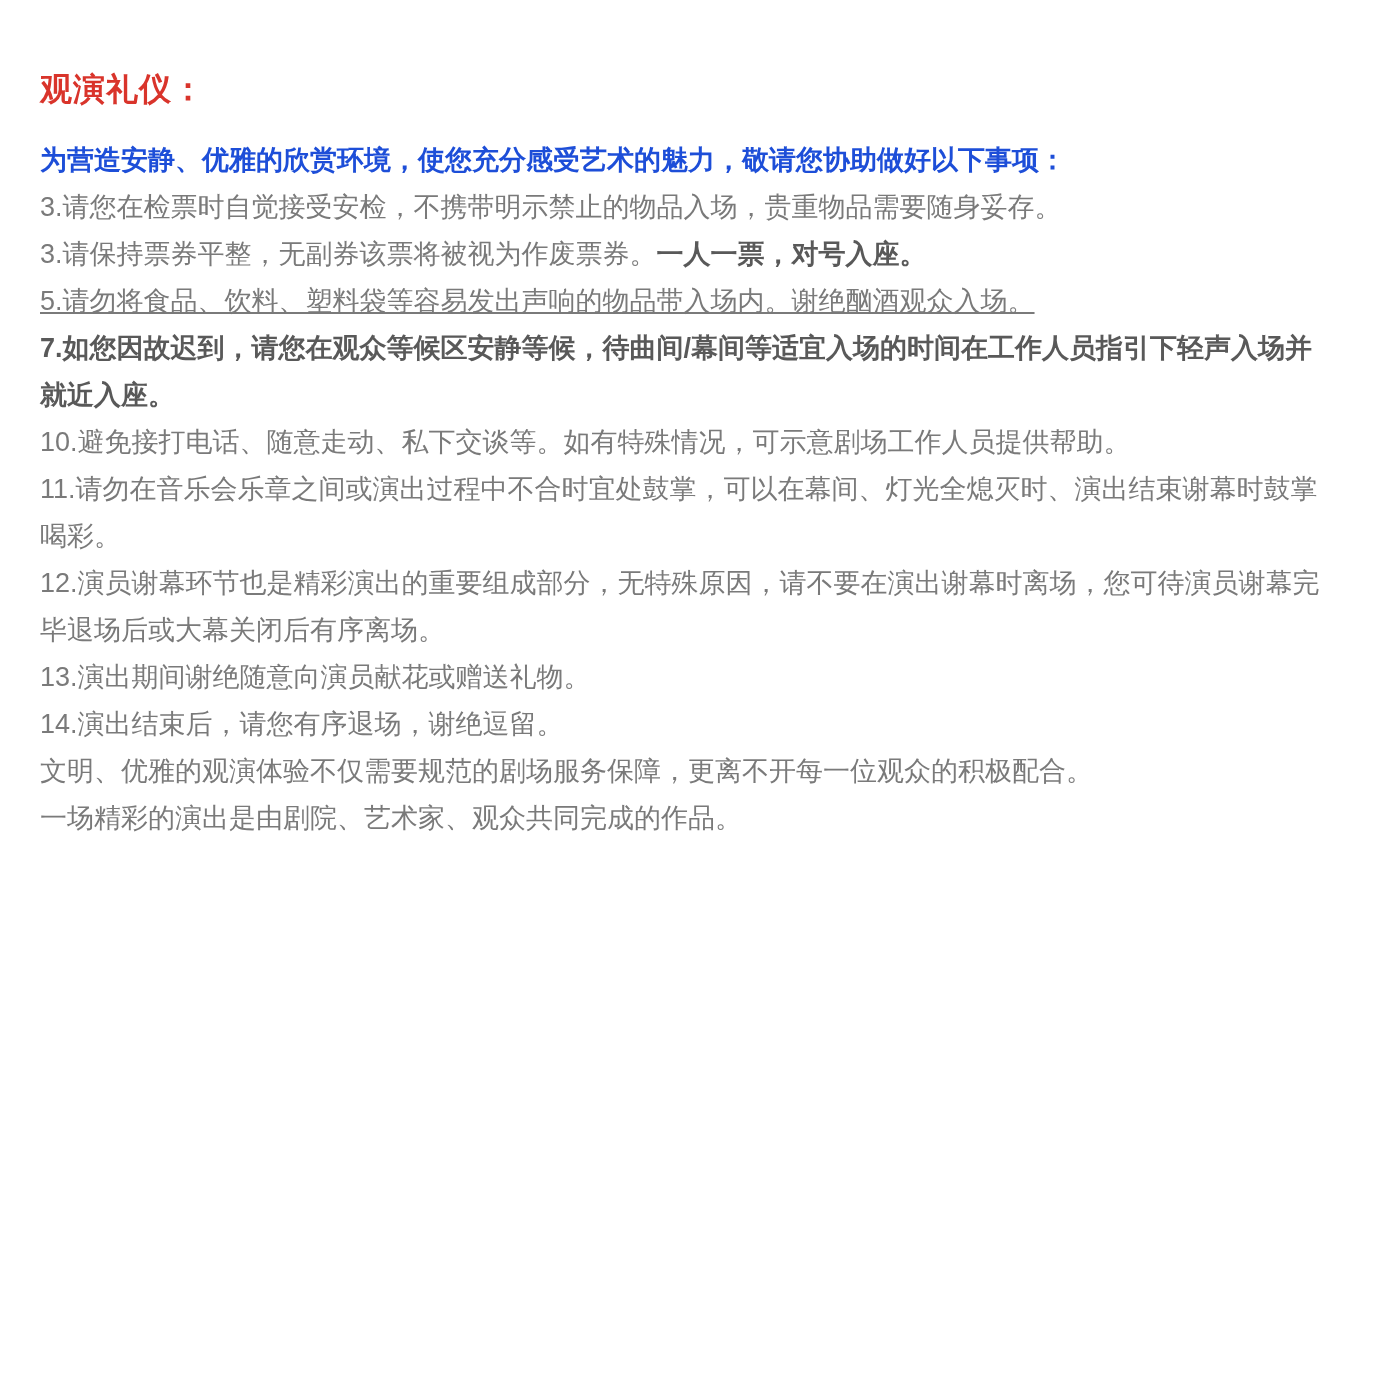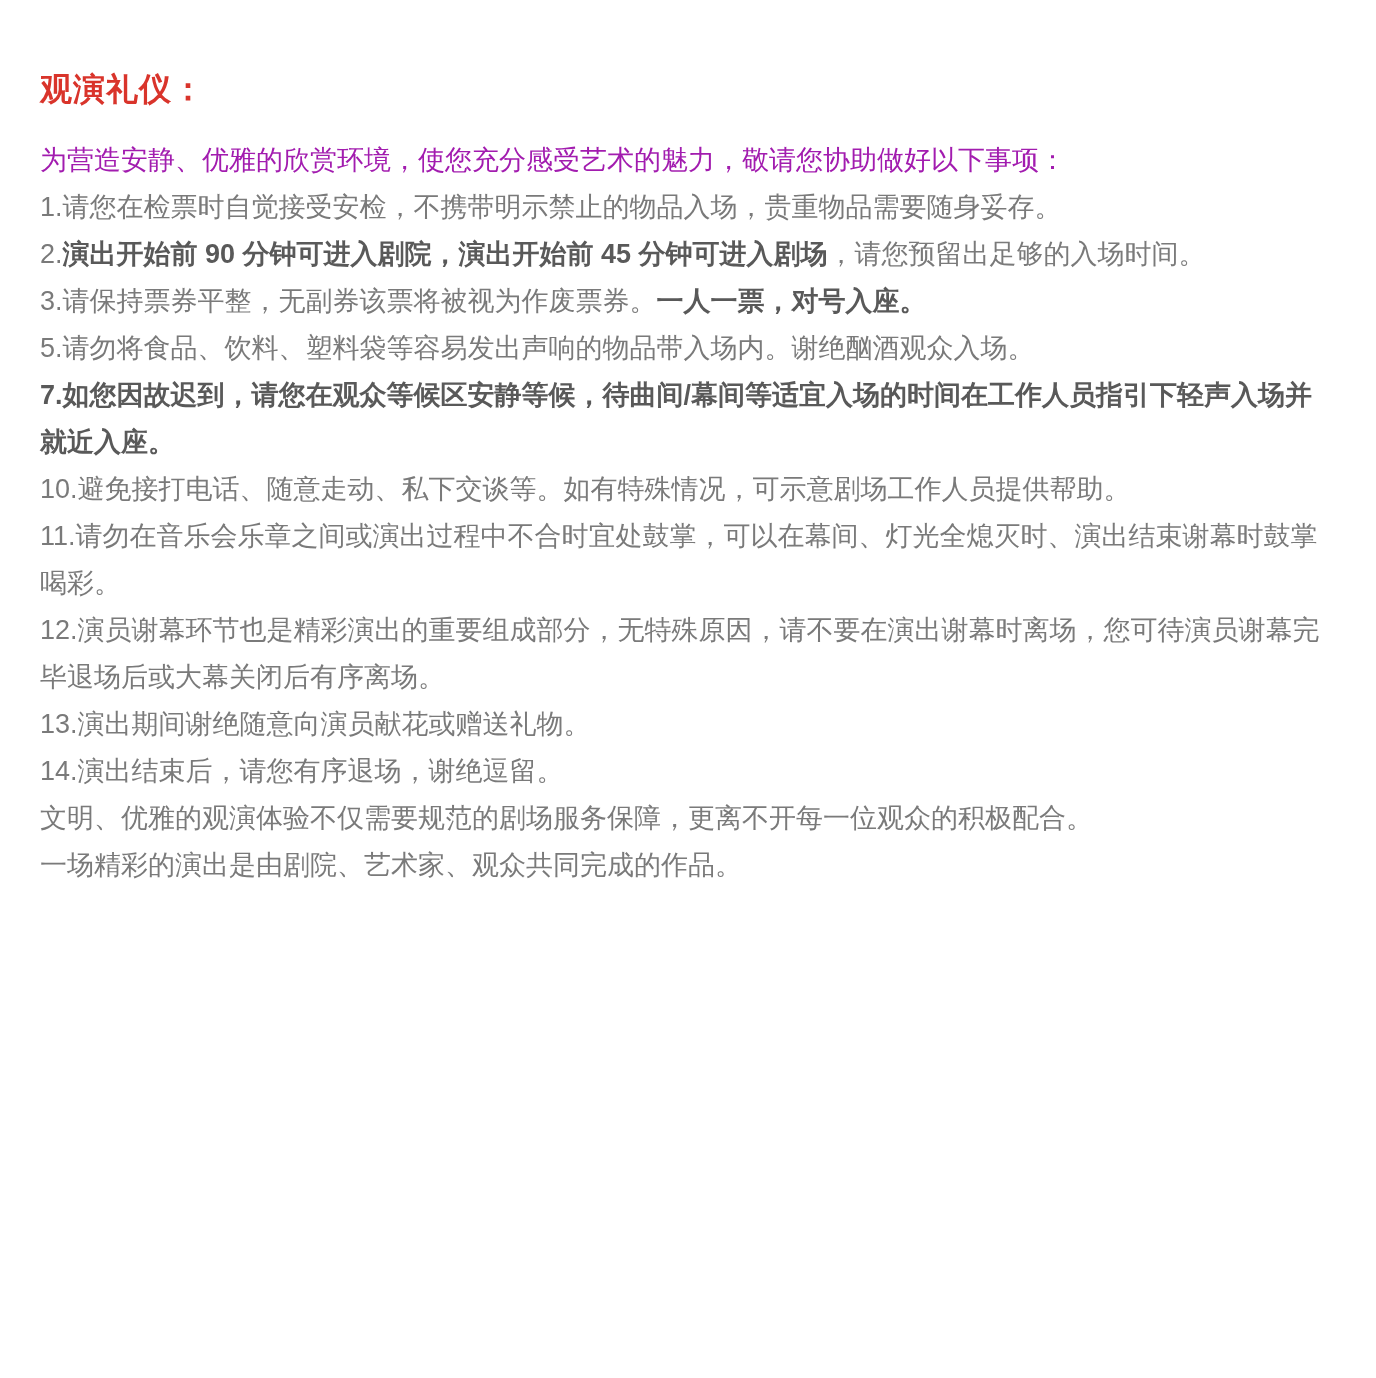--- a/index.html
+++ b/index.html
@@ -30,40 +30,39 @@
   }
   p.line {
     margin: 0;
     font-size: 27px;
     line-height: 47px;
     color: #7a7a7a;
     font-weight: 400;
   }
   p.line .seg { color: #7a7a7a; font-weight: 400; }
   p.line .seg-b { color: #595959; font-weight: 700; }
-  p.intro-line .seg-b { color: #a21caf; font-weight: 400; }
+  p.intro-line .seg-b { color: #1d4ed8; font-weight: 700; }
   .lh-wide { line-height: 65px; }
-  .mt-5  { margin-top: 5px; }
+  .mt-5  { margin-top: 5px; text-decoration: underline; }
   .mt-8  { margin-top: 8px; }
   .mt-20 { margin-top: 20px; }
   .mt-26 { margin-top: 26px; }
   .mt-48 { margin-top: 48px; }
 </style>
 </head>
 <body>
 
 <div class="page">
 
   <h2 class="title">观演礼仪：</h2>
 
   <p class="line intro-line"><span class="seg-b">为营造安静、优雅的欣赏环境，使您充分感受艺术的魅力，敬请您协助做好以下事项：</span></p>
 
-  <p class="line"><span class="seg">1.请您在检票时自觉接受安检，不携带明示禁止的物品入场，贵重物品需要随身妥存。</span></p>
+  <p class="line"><span class="seg">3.请您在检票时自觉接受安检，不携带明示禁止的物品入场，贵重物品需要随身妥存。</span></p>
 
-  <p class="line mt-26"><span class="seg">2.</span><span class="seg-b">演出开始前 90 分钟可进入剧院，演出开始前 45 分钟可进入剧场</span><span class="seg">，请您预留出足够的入场时间。</span></p>
 
   <p class="line mt-48"><span class="seg">3.请保持票券平整，无副券该票将被视为作废票券。</span><span class="seg-b">一人一票，对号入座。</span></p>
 
 
   <p class="line mt-5"><span class="seg">5.请勿将食品、饮料、塑料袋等容易发出声响的物品带入场内。谢绝酗酒观众入场。</span></p>
 
 
   <p class="line"><span class="seg-b">7.如您因故迟到，请您在观众等候区安静等候，待曲间/幕间等适宜入场的时间在工作人员指引下轻声入场并就近入座。</span></p>
 
 

